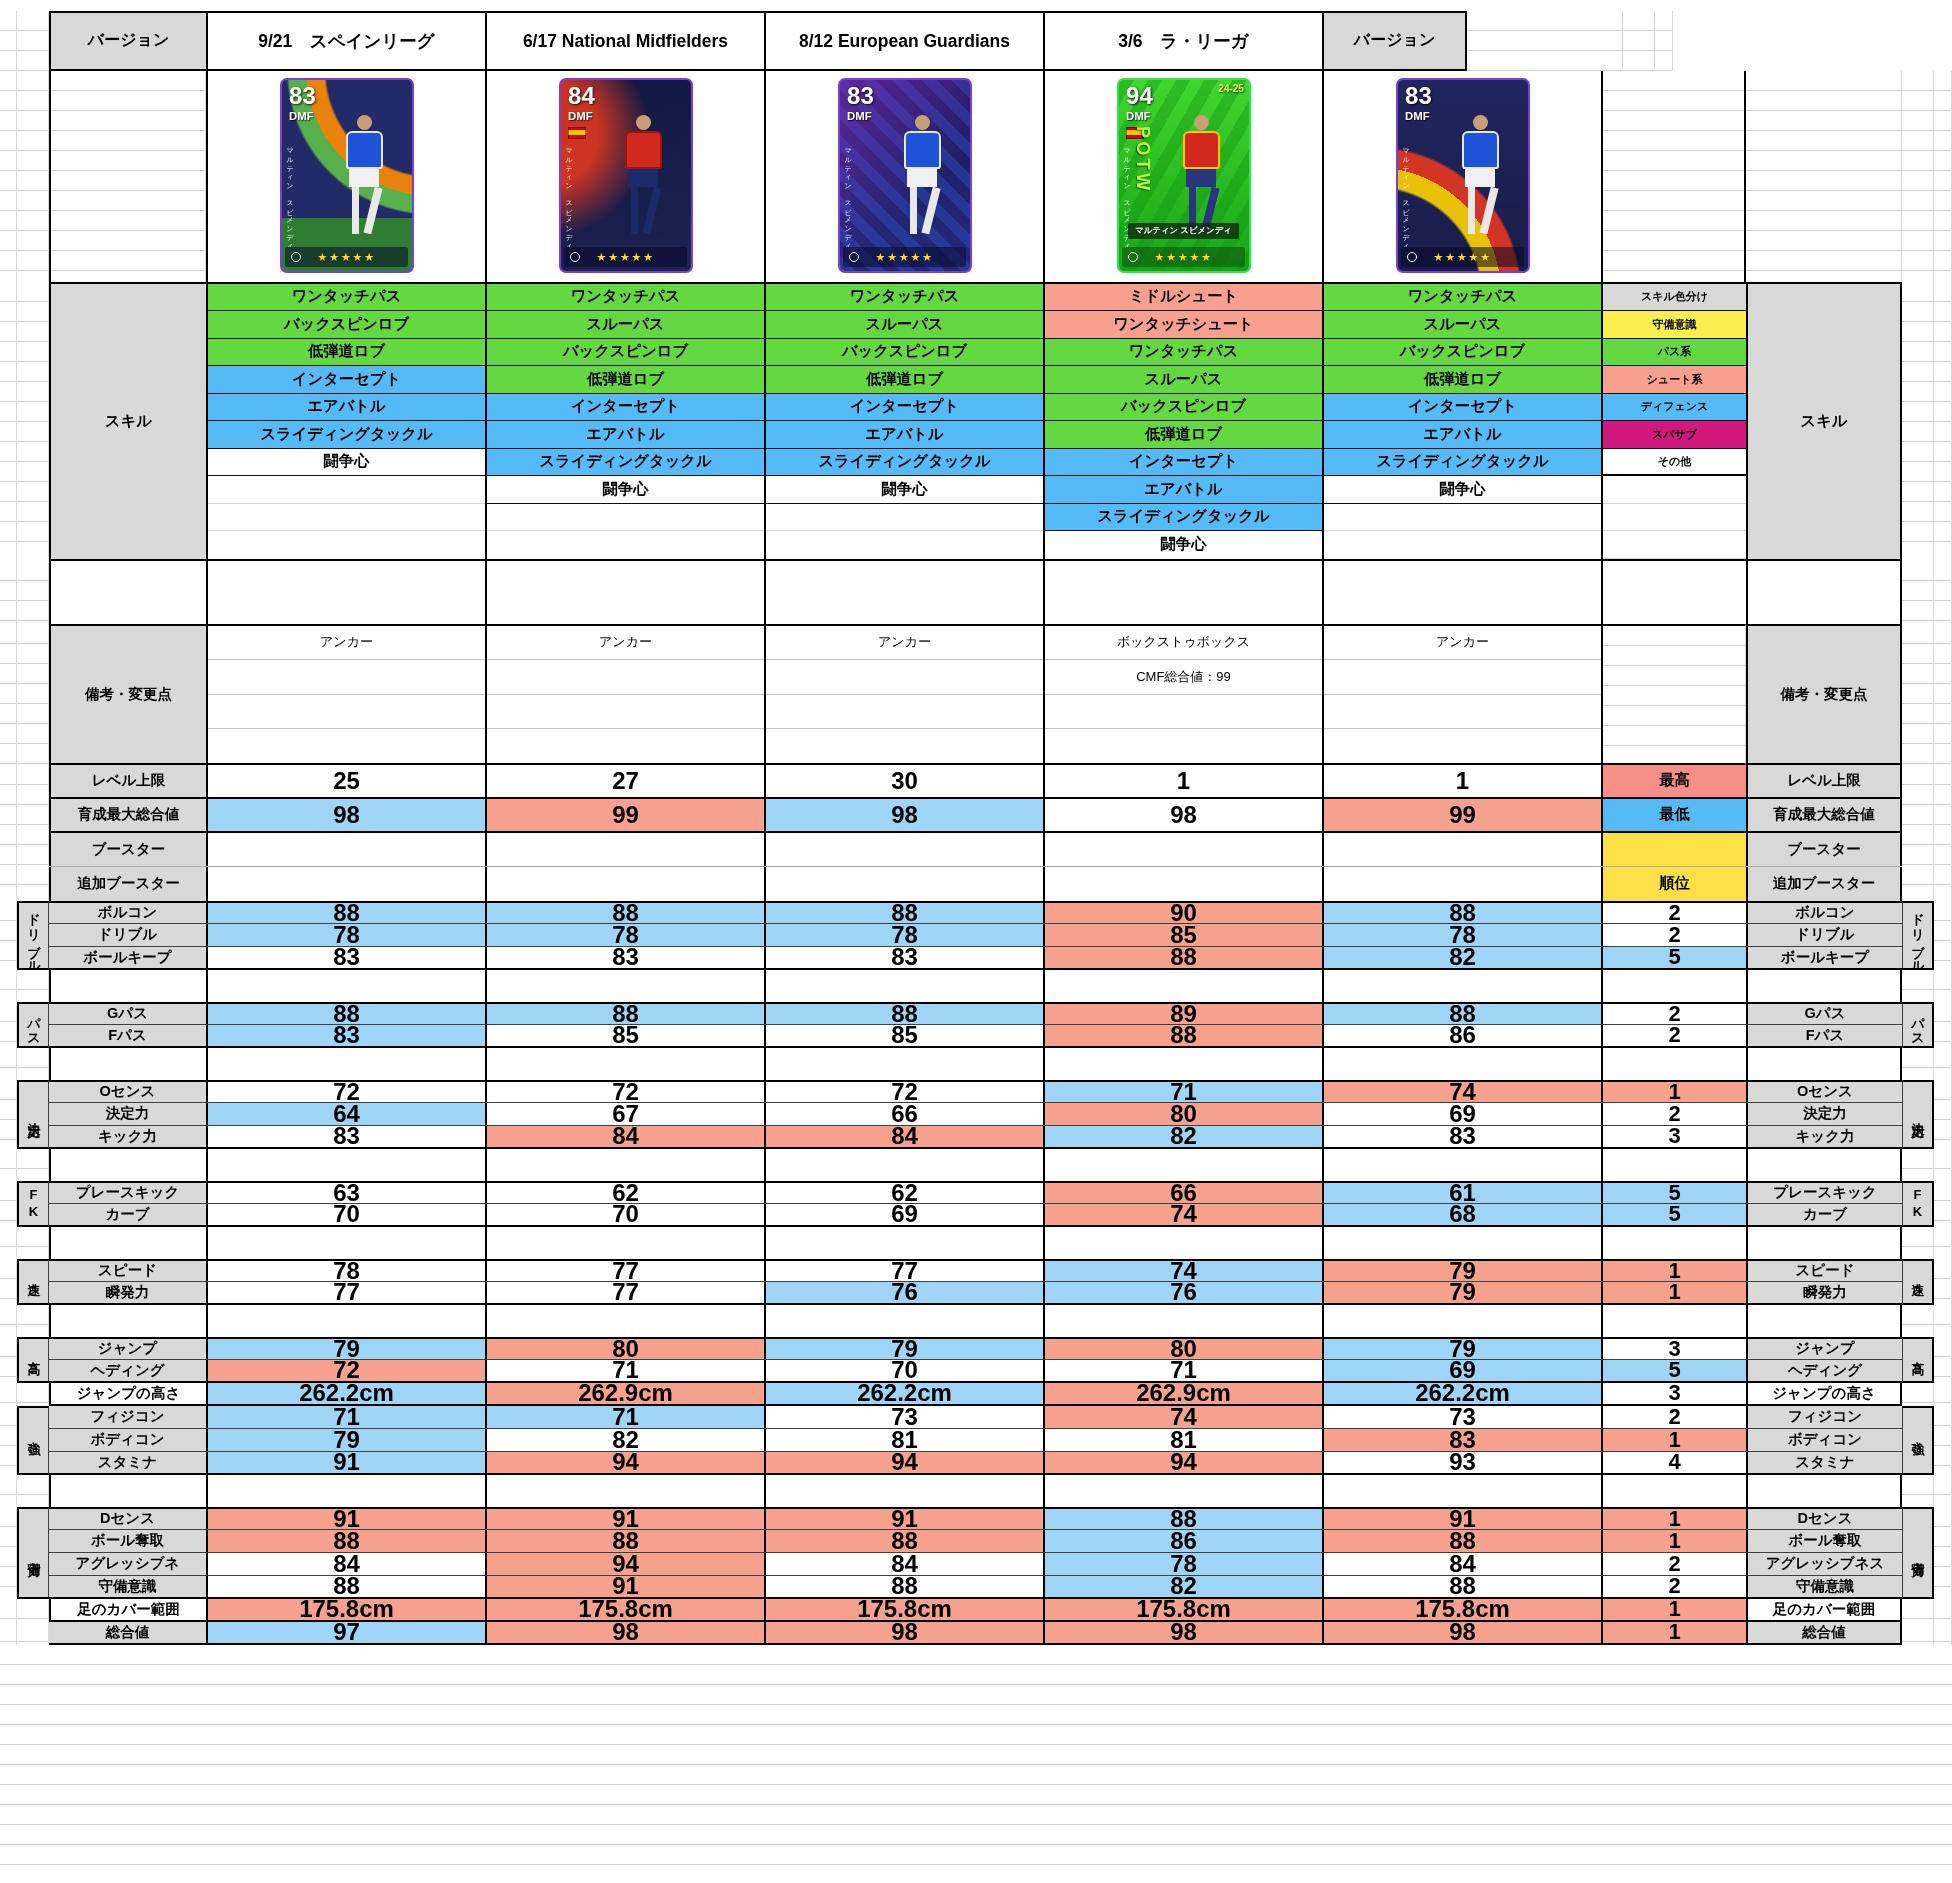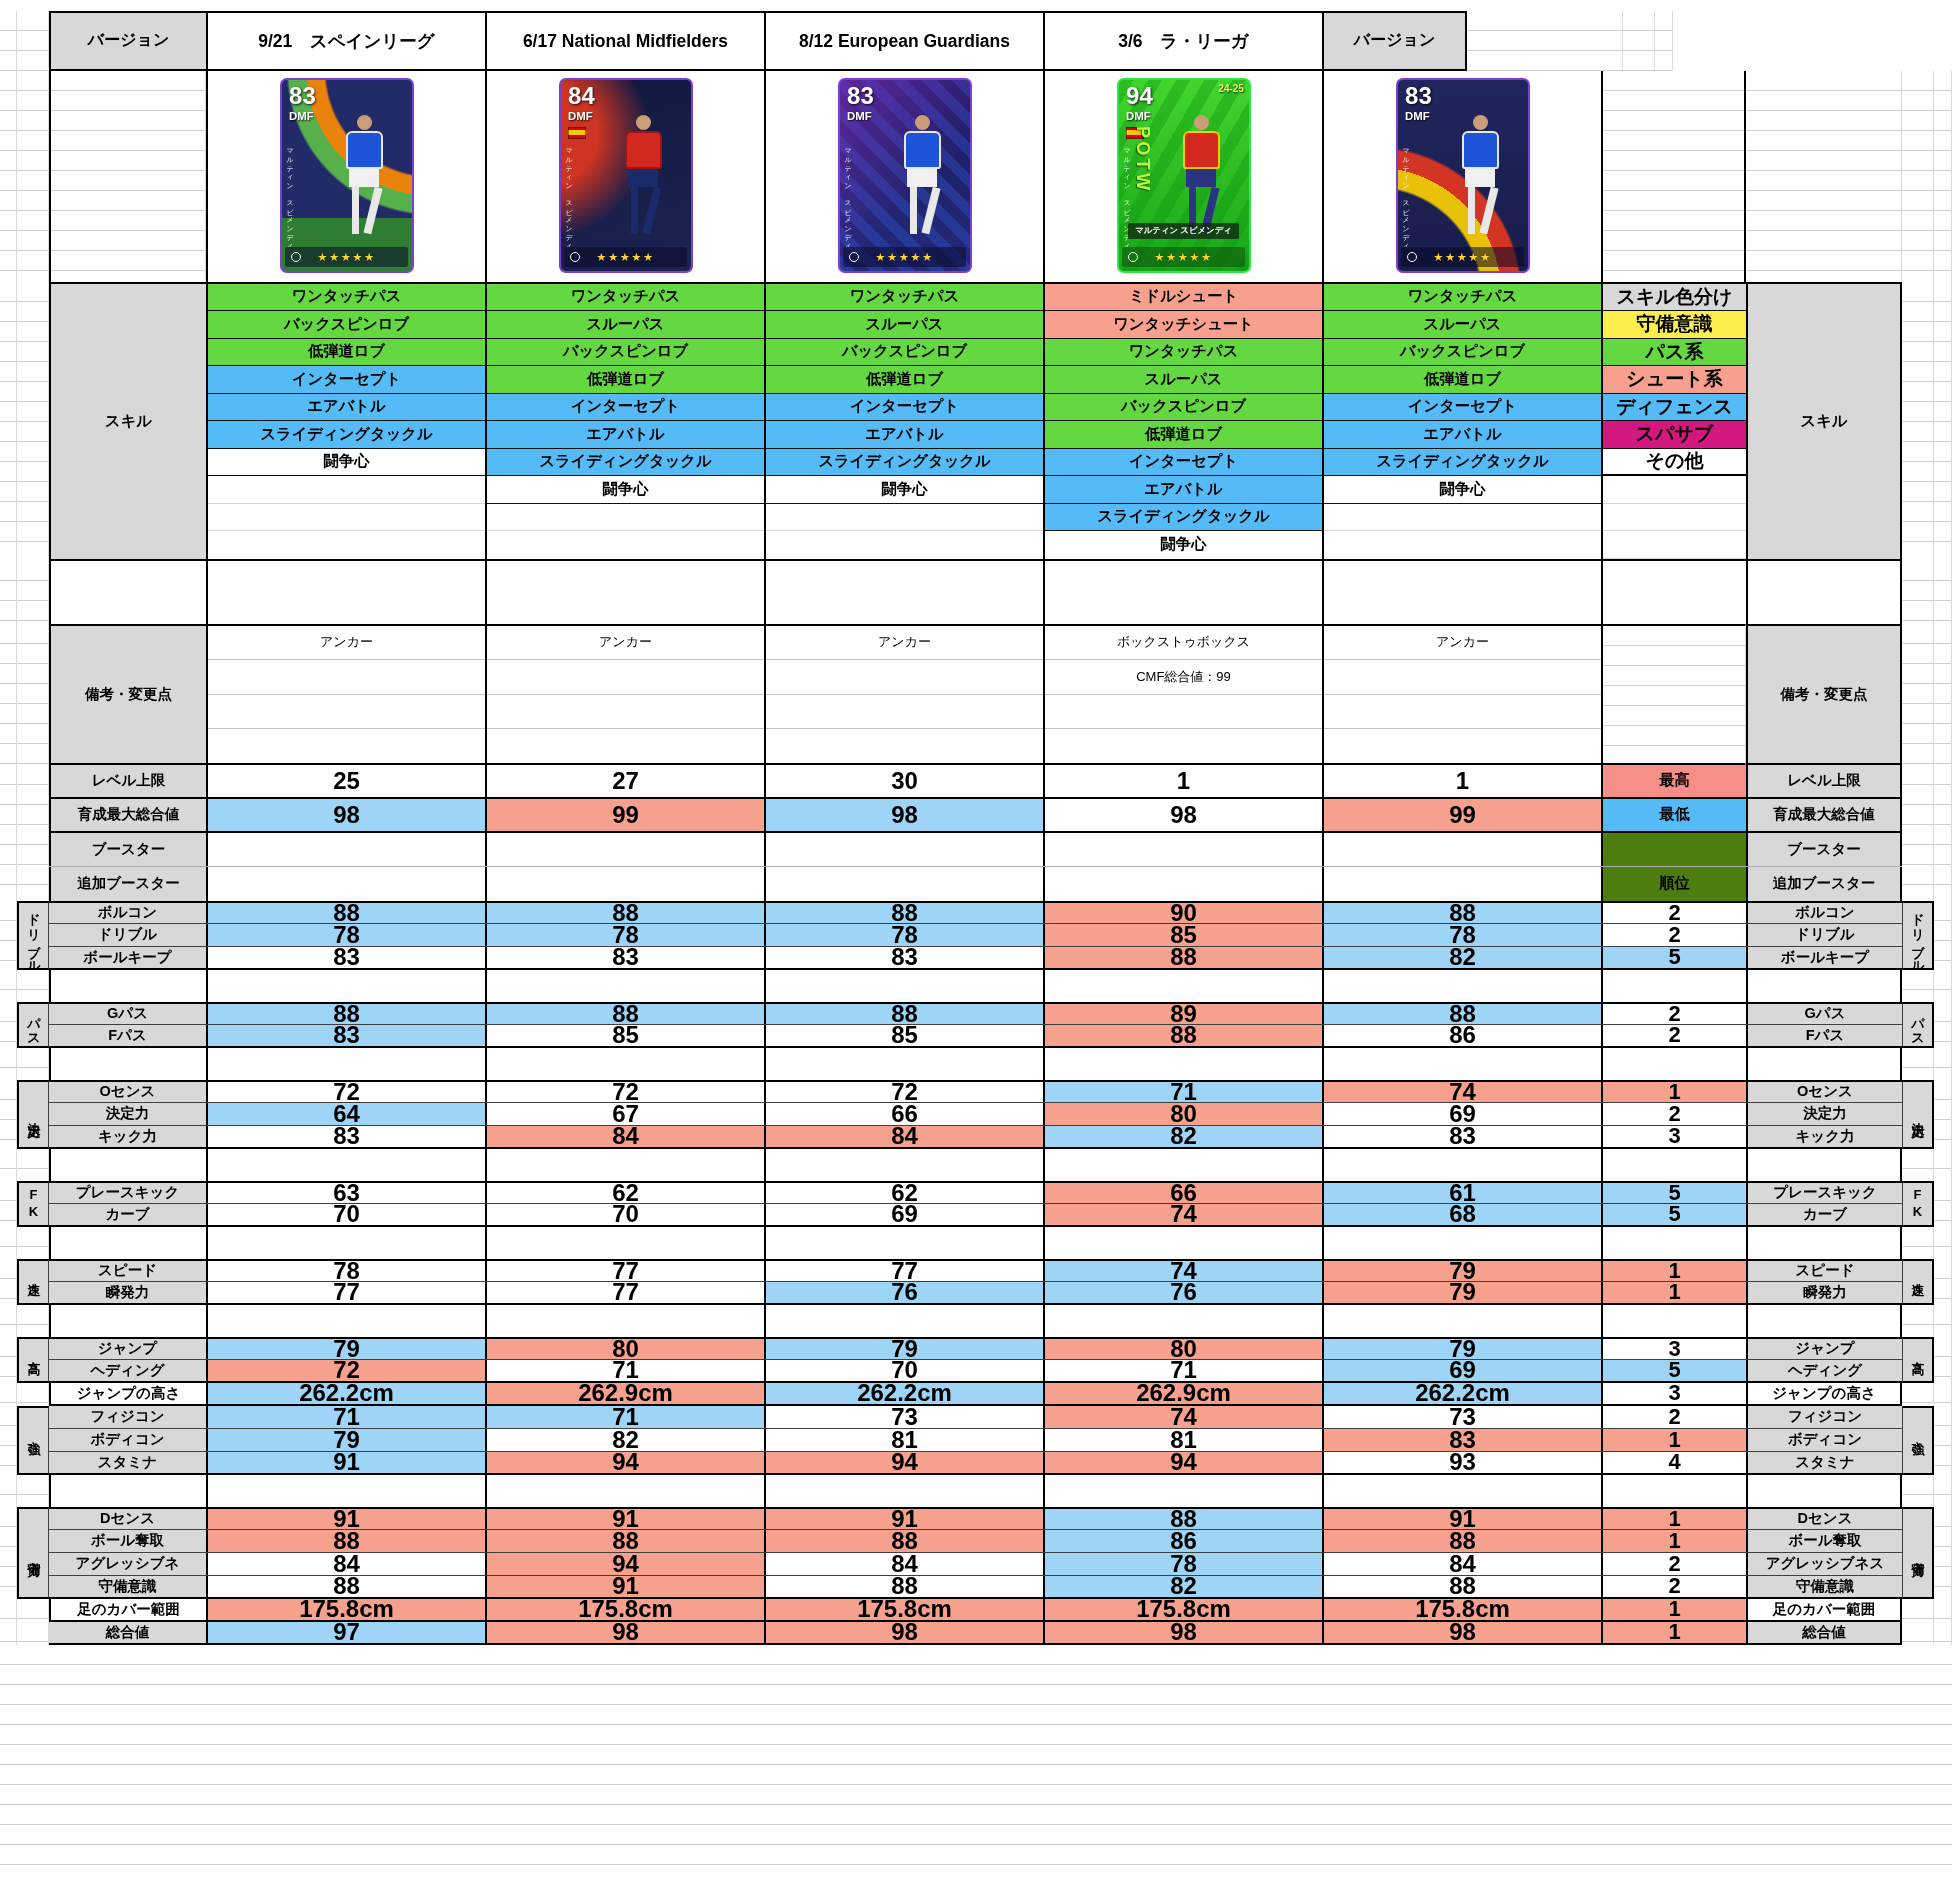--- a/index.html
+++ b/index.html
@@ -80,21 +80,21 @@
   
   .band-skills{height:279px}
   .slab{width:157px;font-size:15.3px;font-weight:bold}
   .skill-col{width:279px;display:flex;flex-direction:column;background:#fff}
   .skill-cell{height:27.5px;display:flex;align-items:center;justify-content:center;
      font-size:15.3px;font-weight:bold;border-bottom:1.5px solid #101010}
   .skill-col > :last-child{border-bottom:none}
   .skill-empty{height:27.5px;background:#fff;border-bottom:0.8px solid #d6d6d6}
   .sk-g{background:#63d840}.sk-b{background:#55bbf7}.sk-s{background:#f7a08d}.sk-w{background:#fff}
   .legendw{width:145px;display:flex;flex-direction:column;background:#fff}
-  .legend-cell{height:27.5px;display:flex;align-items:center;justify-content:center;font-size:19px;font-weight:bold;border-bottom:1.5px solid #101010}
+  .legend-cell{height:27.5px;display:flex;align-items:center;justify-content:center;font-size:11px;font-weight:bold;border-bottom:1.5px solid #101010}
   .legendw > :nth-child(7){border-bottom:2.3px solid #000}
   .legend-empty{height:27.5px;background:#fff;border-bottom:0.8px solid #d6d6d6}
   .lg-gray{background:#d8d8d8}.lg-y{background:#fbee4f}.lg-g{background:#63d840}
   .lg-s{background:#f7a08d}.lg-B{background:#55bbf7}.lg-m{background:#d2187e}.lg-w{background:#fff}
   .slabr{width:156px;font-size:15.3px;font-weight:bold}
   
   .gapband .stack{display:flex;flex-direction:column}
   .gaprow{display:flex;height:32px}
   .gap1 .gaprow{height:63px}
   .gapc{background:#fff}
@@ -116,21 +116,21 @@
   .cl.plain{background:#fff}
   .cv{width:279px;border-left:2.3px solid #000;display:flex;align-items:center;justify-content:center;
       font-size:24px;font-weight:bold}
   .cr{width:145px;border-left:2.3px solid #000;display:flex;align-items:center;justify-content:center;
       font-size:22px;font-weight:bold}
   .cr.sidecell{font-size:15.3px}
   .clr{width:156px;border-left:2.3px solid #000;display:flex;align-items:center;justify-content:center;
       font-size:14.5px;font-weight:bold;background:#d8d8d8}
   .clr.plain{background:#fff}
   .colw{background:#fff}.colb{background:#9ed4f5}.cols{background:#f5a18d}
-  .side-hi{background:#f58f88}.side-lo{background:#55bbf7}.side-w{background:#4d7c0f}
+  .side-hi{background:#f58f88}.side-lo{background:#55bbf7}.side-w{background:#fde047}
   .lvrow .cl{border-left:2.3px solid #000}
   .lvrow0,.lvrow1{border-bottom:2.3px solid #000}
   .lvrow2{border-bottom:0.8px solid #ababab}
   .rt3{border-top:2.3px solid #000}
   .rb3{border-bottom:2.3px solid #000}
   .rb2{border-bottom:1.5px solid #3f3f3f}
   .grpfill,.grpfillr{width:32px;background:#d8d8d8;display:flex;align-items:center;justify-content:center;
      writing-mode:vertical-rl;text-orientation:upright;font-size:13px;font-weight:bold;letter-spacing:1.5px;
      border-top:2.3px solid #000;border-bottom:2.3px solid #000}
   .grpfill{border-left:2.3px solid #000;border-right:1.5px solid #3f3f3f}

